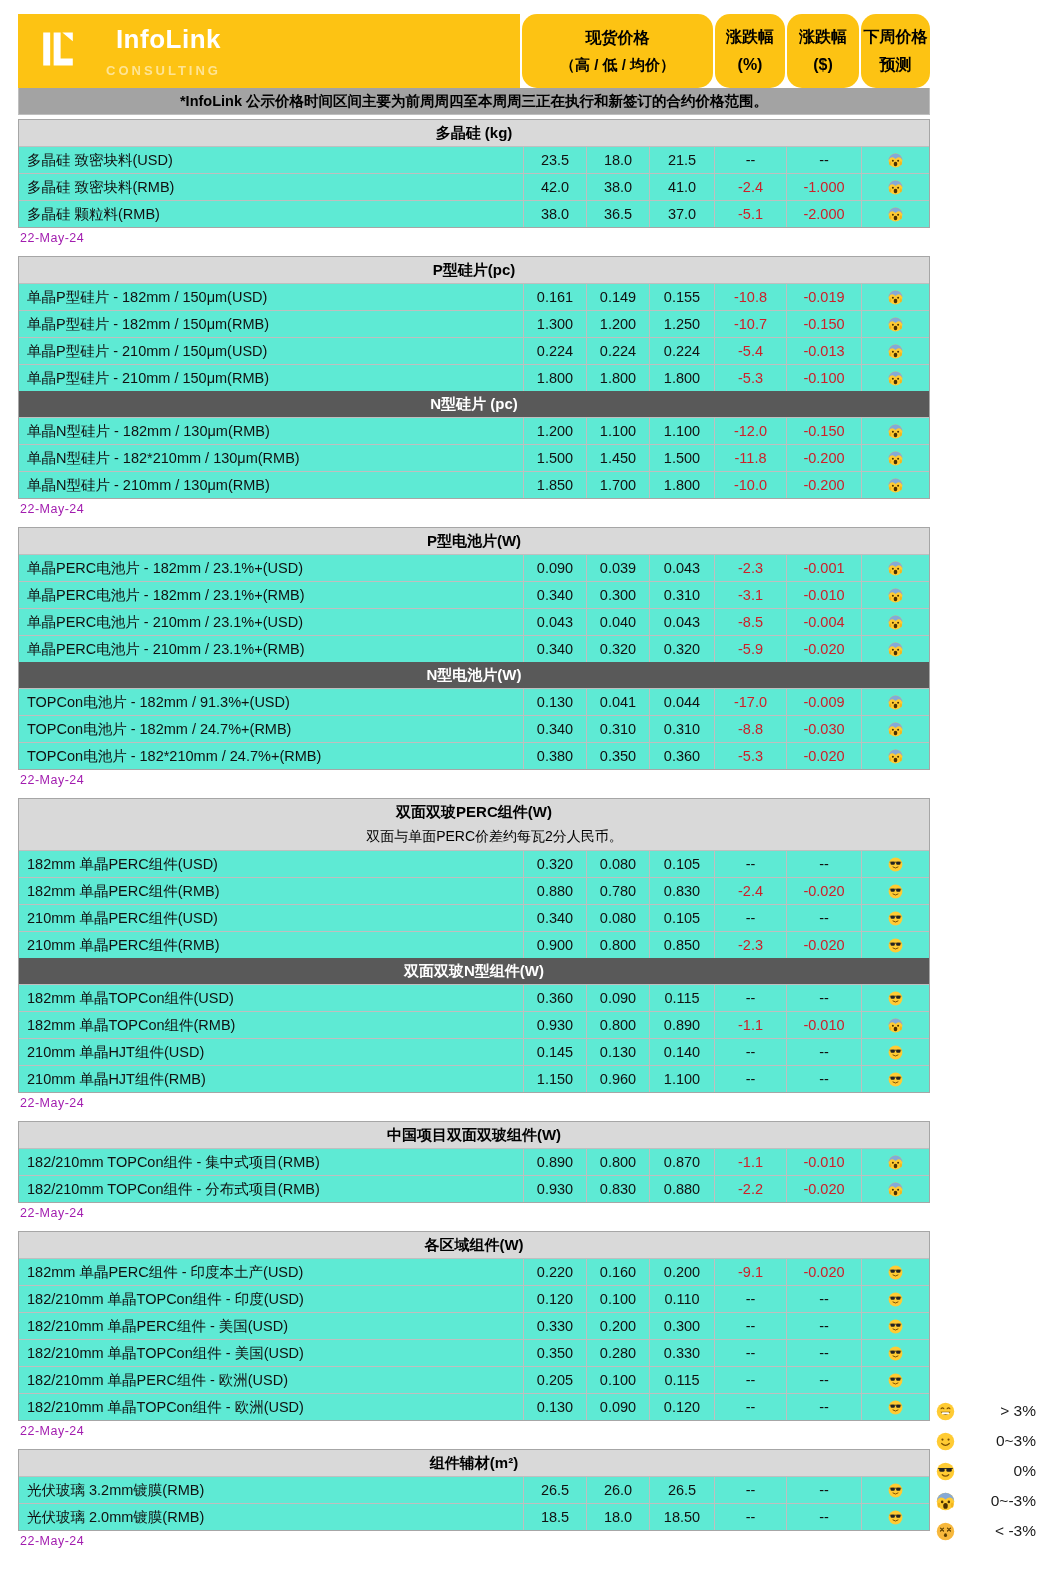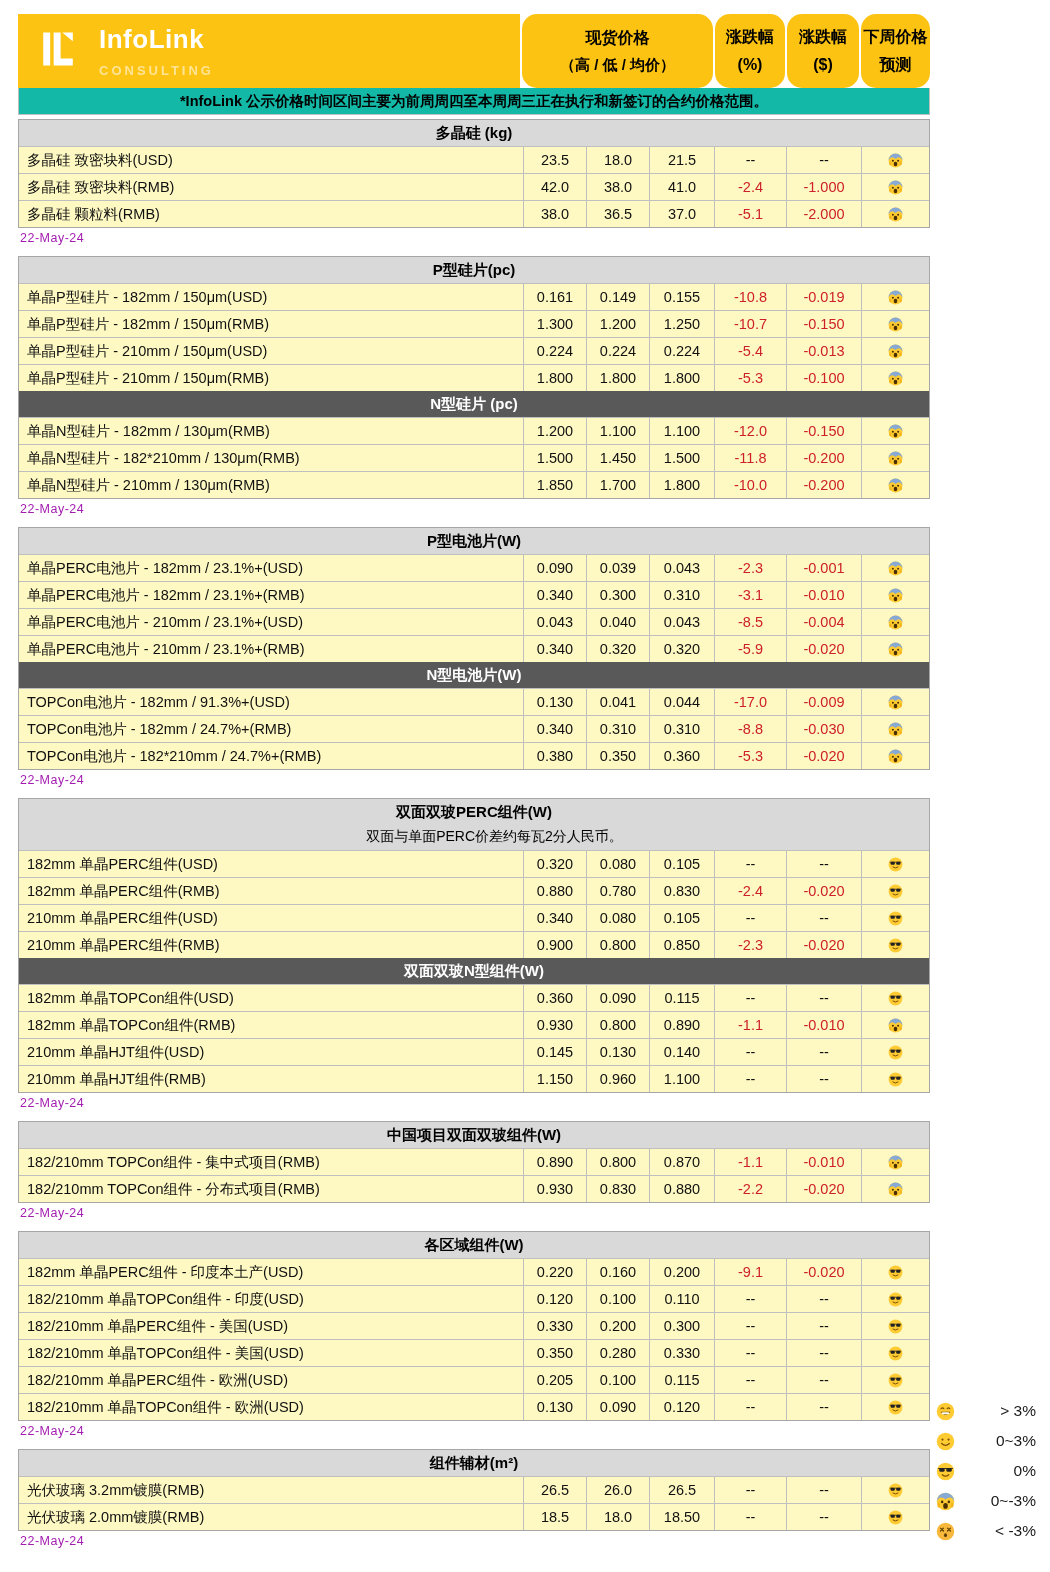--- a/index.html
+++ b/index.html
@@ -14,35 +14,35 @@
   html,body{background:#fff;}
   body{
     width:1050px;height:1572px;position:relative;overflow:hidden;
     font-family:"Liberation Sans","DejaVu Sans",sans-serif;color:#111;
   }
   .sheet{position:absolute;left:18px;top:14px;width:912px;}
 
   
   .topbar{display:grid;grid-template-columns:502px 191px 70px 72px 69px;column-gap:2px;height:74px;}
   .topbar>div{background:var(--yellow);}
-  .logo-cell{display:flex;align-items:center;gap:21px;padding-left:20px;}
+  .logo-cell{display:flex;align-items:center;gap:28px;padding-left:20px;text-align:right;}
   .brand-block{display:flex;flex-direction:column;line-height:1;}
   .brand-name{color:#fff;font-weight:bold;font-size:26px;letter-spacing:.5px;}
   .brand-tag{color:rgba(255,255,255,.55);font-size:13px;letter-spacing:3px;margin-top:12px;font-weight:bold;}
   .hdr-cell{display:flex;flex-direction:column;justify-content:center;align-items:center;
     font-weight:bold;font-size:16px;line-height:1.75;color:#000;text-align:center;border-radius:15px;}
   .hdr-cell .l2{font-size:15px;}
 
   
   .note-row{border:1px solid var(--line);border-top:none;text-align:center;
-    font-weight:bold;font-size:14.5px;padding:4px 0 3px;color:#000;background:#14b8a6;}
+    font-weight:bold;font-size:14.5px;padding:4px 0 3px;color:#000;background:#a3a3a3;}
 
   
   .blocks{margin-top:4px;}
-  .price-block{border:1px solid var(--outer);background:#fef9c3;}
+  .price-block{border:1px solid var(--outer);background:#5eead4;}
   .section-header{height:26px;line-height:26px;text-align:center;font-weight:bold;font-size:15px;}
   .sec-light{background:var(--sec-light);color:#000;}
   .sec-dark{background:var(--sec-dark);color:#fff;}
   .sec-subnote{background:var(--sec-light);color:#000;text-align:center;font-size:14px;height:25px;line-height:23px;padding-left:41px;}
   .row{display:grid;grid-template-columns:504px 63px 63px 65px 72px 75px 1fr;height:27px;border-top:1px solid var(--line);}
   .cell{display:flex;align-items:center;justify-content:center;font-size:14.5px;border-left:1px solid var(--line);}
   .cell.name{justify-content:flex-start;padding-left:8px;border-left:none;letter-spacing:0;}
   .cell.neg{color:var(--red);}
   .cell.icon-cell svg{display:block;}
   .date-label{color:#a21caf;font-size:12.5px;margin:3px 0 11px 2px;letter-spacing:.5px;}

